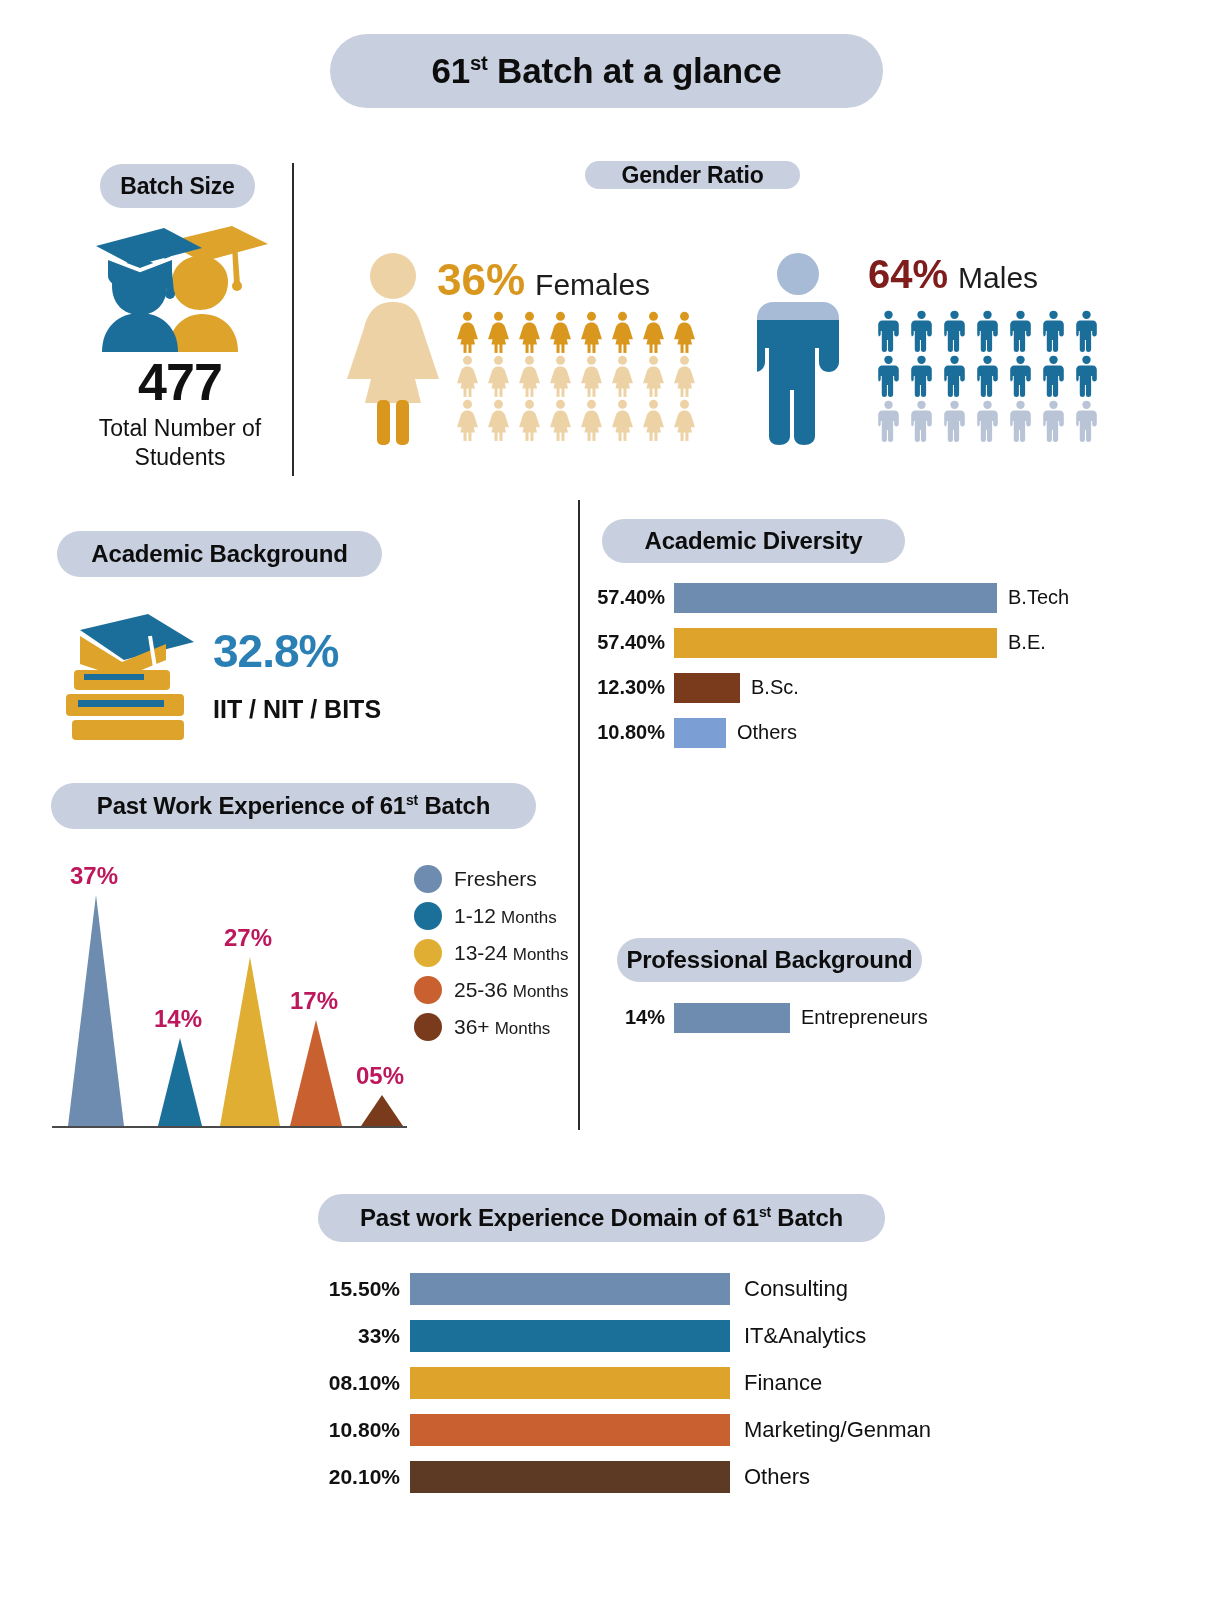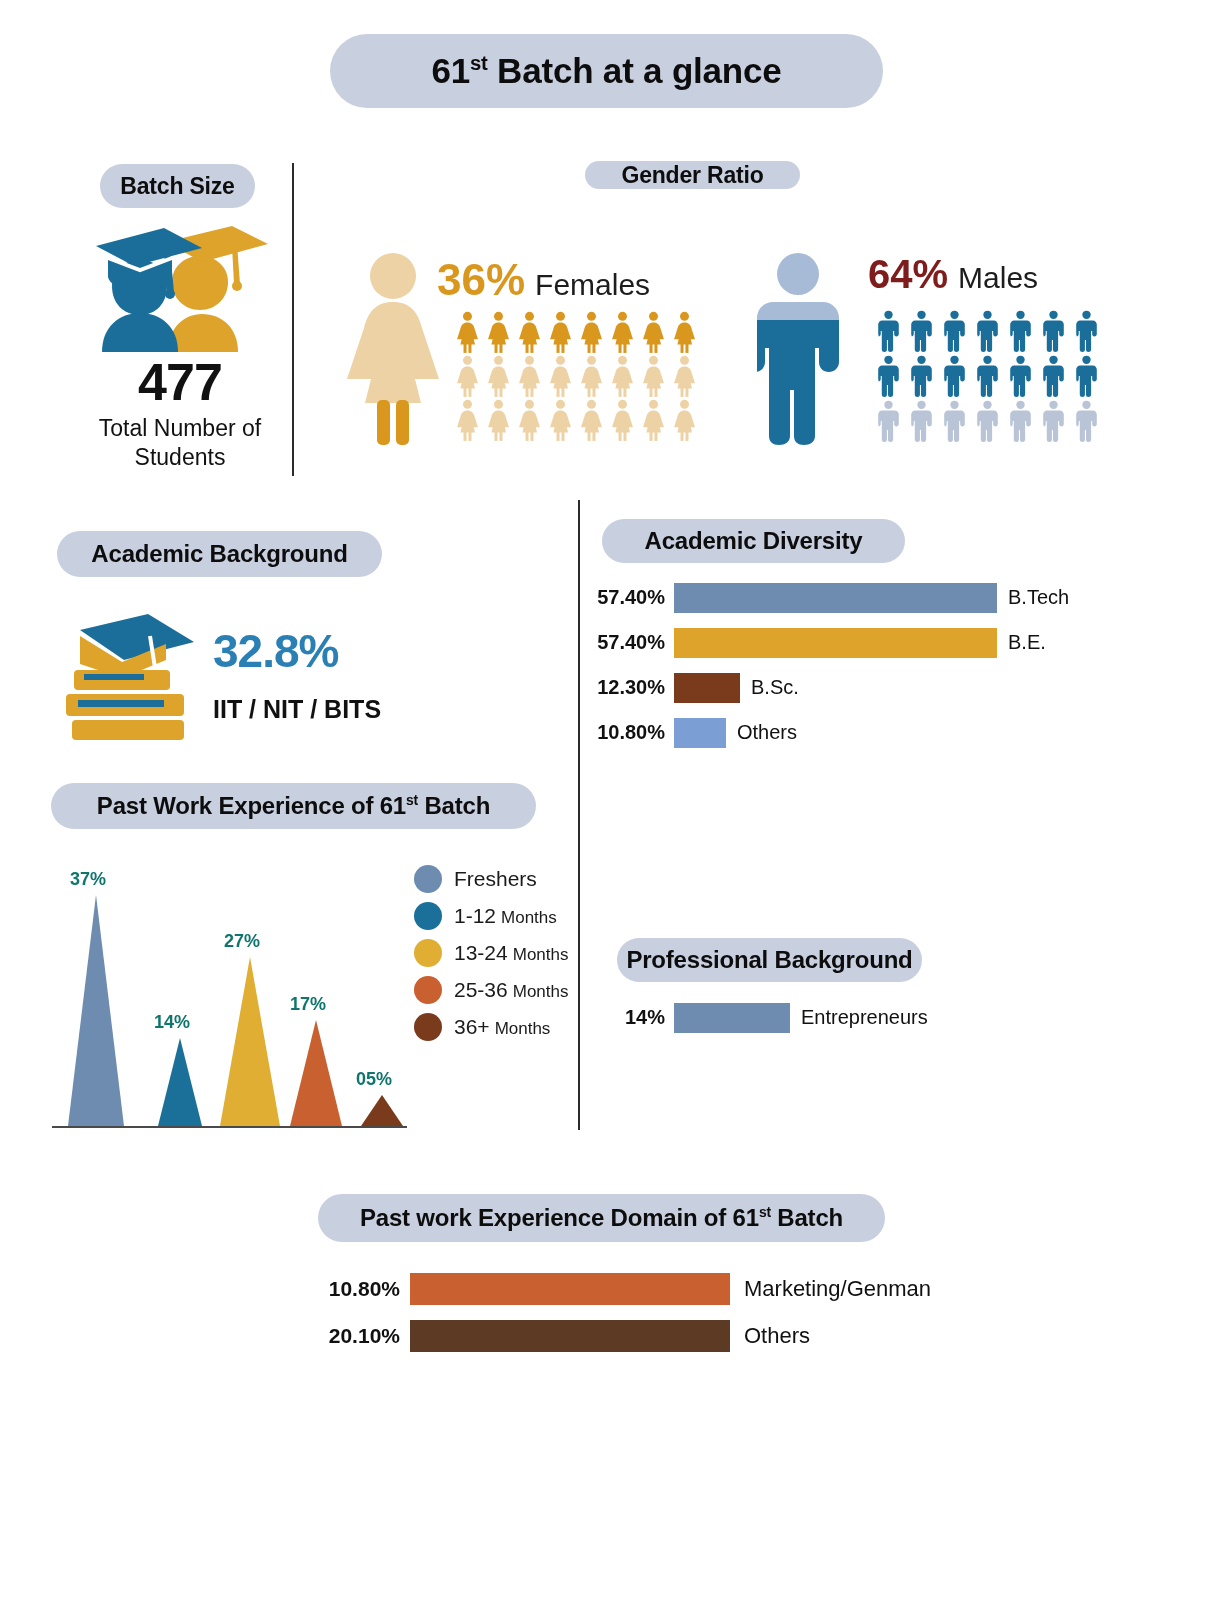--- a/index.html
+++ b/index.html
@@ -70,21 +70,21 @@
   .hlabel{font-size:20px;color:#111;padding-left:11px;white-space:nowrap;}
 
   
   #prof-pill{position:absolute;left:617px;top:938px;width:305px;height:44px;font-size:24px;}
   #prof-rows{position:absolute;left:580px;top:998px;width:470px;}
 
   
   #pwe-pill{position:absolute;left:51px;top:783px;width:485px;height:46px;font-size:24px;}
   #cone-chart{position:absolute;left:52px;top:858px;width:360px;height:275px;}
   .cone{position:absolute;bottom:7px;}
-  .cone-label{position:absolute;font-size:18px;font-weight:bold;color:#0f766e;white-space:nowrap;}
+  .cone-label{position:absolute;font-size:24px;font-weight:bold;color:#be185d;white-space:nowrap;}
   #cone-axis{position:absolute;left:0;bottom:5px;width:355px;height:2px;background:#4a4a4a;}
 
   #pwe-legend{position:absolute;left:414px;top:860px;}
   .legrow{display:flex;align-items:center;height:37px;}
   .dot{width:28px;height:28px;border-radius:50%;flex:none;}
   .legtxt{margin-left:12px;font-size:0;white-space:nowrap;}
   .leg-main{font-size:21px;color:#1b1b1b;font-family:"Liberation Sans",sans-serif;}
   .leg-sub{font-size:17px;color:#1b1b1b;margin-left:5px;font-family:"Liberation Sans",sans-serif;}
 
   
@@ -583,20 +583,35 @@
       <span class="dot" style="background: rgb(122, 59, 28);"></span>
       <span class="legtxt"><span class="leg-main">36+</span><span class="leg-sub">Months</span></span>
     </div>
   </div>
 
 <div class="pill" id="domain-pill">
   <span><span>Past work Experience Domain of 61</span><sup>st</sup><span> Batch</span></span>
 </div>
 <div id="domain-rows">
     <div class="drow">
+      <div class="dval">15.50%</div>
+      <div class="dbar" style="width: 320px; background: rgb(109, 140, 176);"></div>
+      <div class="dlabel">Consulting</div>
+    </div>
+    <div class="drow">
+      <div class="dval">33%</div>
+      <div class="dbar" style="width: 320px; background: rgb(26, 112, 153);"></div>
+      <div class="dlabel">IT&amp;Analytics</div>
+    </div>
+    <div class="drow">
+      <div class="dval">08.10%</div>
+      <div class="dbar" style="width: 320px; background: rgb(221, 163, 42);"></div>
+      <div class="dlabel">Finance</div>
+    </div>
+    <div class="drow">
       <div class="dval">10.80%</div>
       <div class="dbar" style="width: 320px; background: rgb(201, 96, 47);"></div>
       <div class="dlabel">Marketing/Genman</div>
     </div>
     <div class="drow">
       <div class="dval">20.10%</div>
       <div class="dbar" style="width: 320px; background: rgb(93, 58, 35);"></div>
       <div class="dlabel">Others</div>
     </div>
   </div>

